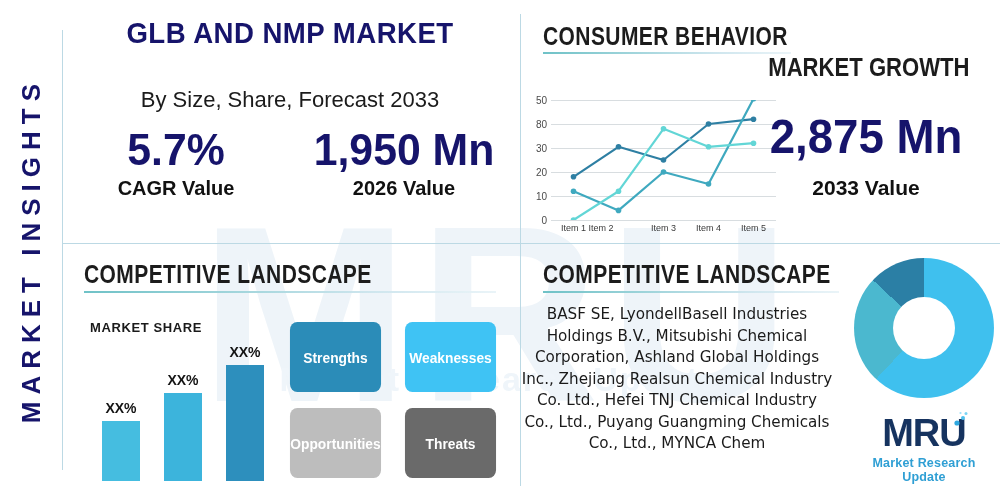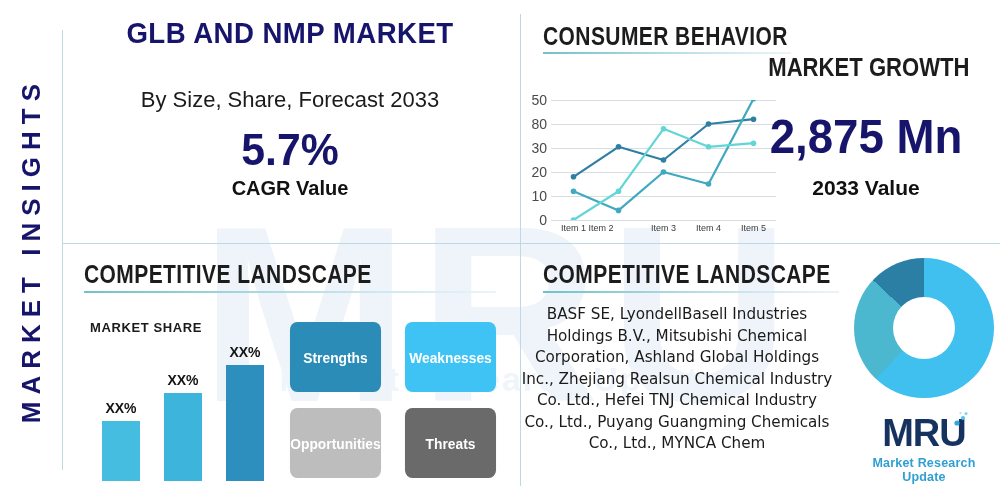--- a/index.html
+++ b/index.html
@@ -92,21 +92,21 @@
   }
   .mg-label{
     position:absolute;left:230px;top:176px;width:230px;text-align:center;
     font-size:21px;font-weight:bold;color:#111;
   }
 
   
   .linechart{position:absolute;left:30px;top:100px;width:225px;height:120px;}
   .lc-ylab{
     position:absolute;right:100%;margin-right:4px;transform:translateY(-50%);
-    font-size:14px;color:#4a4a4a;white-space:nowrap;
+    font-size:10px;color:#4a4a4a;white-space:nowrap;
   }
   .lc-xlab{
     position:absolute;top:100%;margin-top:3px;transform:translateX(-50%);
     font-size:9px;color:#3a3a3a;white-space:nowrap;
   }
   .lc-grid{position:absolute;left:0;right:0;height:1px;background:#d8dde0;}
 
   
   #cl1-head{position:absolute;left:22px;top:16px;}
   #cl1-rule{position:absolute;left:22px;top:47px;width:412px;}
@@ -164,20 +164,24 @@
   <div class="v-div" style="left:520px;top:14px;height:472px;"></div>
   <div class="h-div" style="left:62px;top:243px;width:938px;"></div>
 
   <div class="quad" id="q-tl">
     <div class="main-title">GLB AND NMP MARKET</div>
     <div class="subtitle">By Size, Share, Forecast 2033</div>
     <div class="kpis">
       <div class="kpi">
         <div class="kpi-value">5.7%</div>
         <div class="kpi-label">CAGR Value</div>
+      </div>
+      <div class="kpi">
+        <div class="kpi-value">1,950 Mn</div>
+        <div class="kpi-label">2026 Value</div>
       </div>
     </div>
   </div>
 
   <div class="quad" id="q-tr">
     <div class="sec-head" id="ch-head">CONSUMER BEHAVIOR</div>
     <div class="sec-rule" id="ch-rule"></div>
 
     <div class="linechart" id="line-chart">
         <div class="lc-grid" style="top: 120px;"></div>

